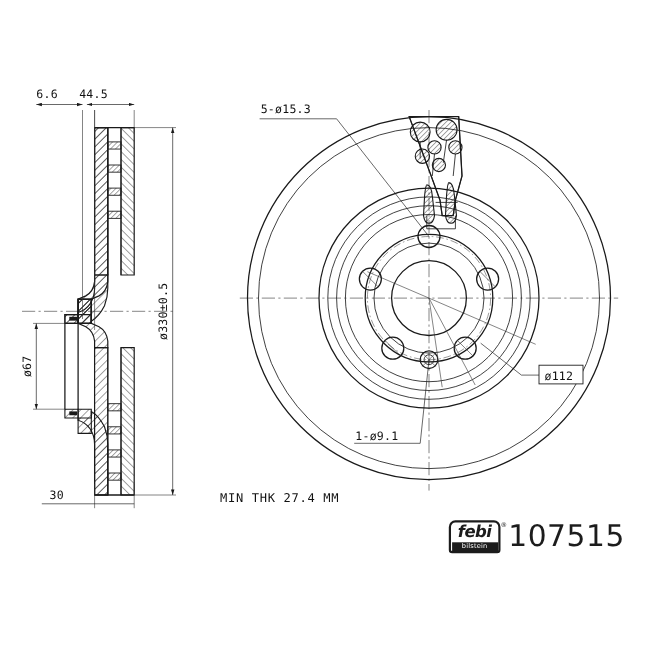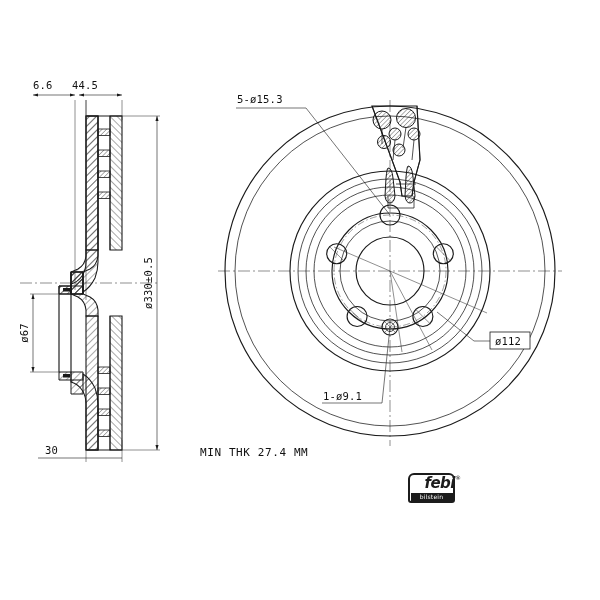--- a/index.html
+++ b/index.html
@@ -79,21 +79,21 @@
     border-radius: 6px 6px 3px 3px;
     box-sizing: border-box;
     background: #ffffff;
   }
   #logo-febi {
     position: absolute;
     left: 0; top: 0px;
     width: 47px;
     height: 20px;
     line-height: 20px;
-    text-align: right;
+    text-align: center;
     font-family: "DejaVu Sans", sans-serif;
     font-weight: bold;
     font-size: 15px;
     font-style: italic;
     color: #1c1c1c;
     letter-spacing: -0.5px;
   }
   #logo-bilstein {
     position: absolute;
     left: 2.5px;
@@ -356,15 +356,16 @@
     </g>
   </svg>
 
   <div id="brand">
     <div id="logo-mark">
       <div class="outerbox"></div>
       <div id="logo-febi">febi</div>
       <div id="logo-bilstein">bilstein</div>
       <div id="logo-reg">®</div>
     </div>
+    <div id="part-number">107515</div>
   </div>
 
 </div>
 
 </body></html>

